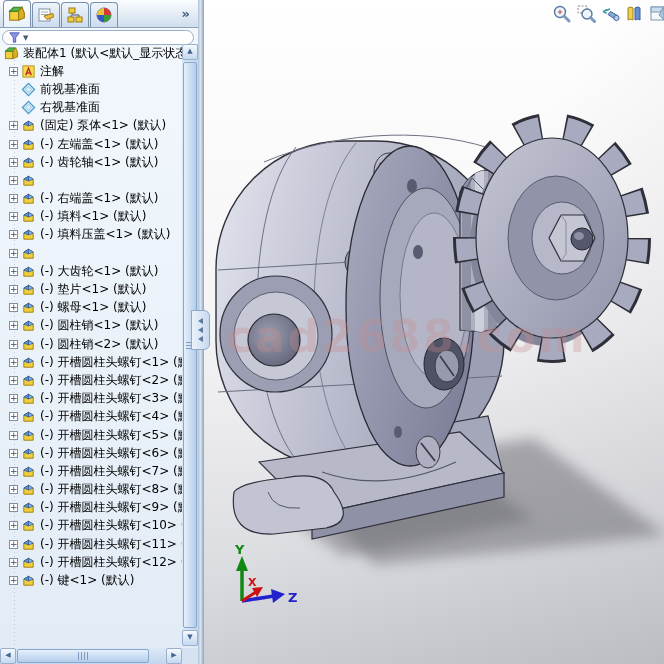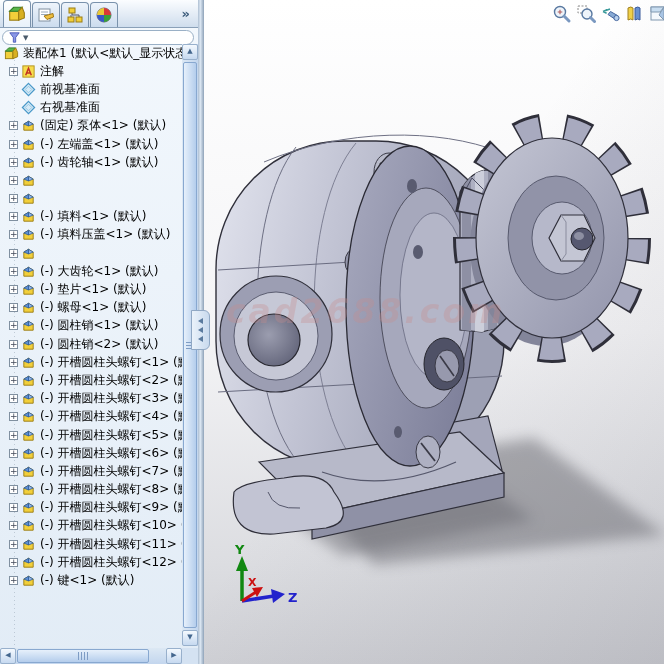--- a/index.html
+++ b/index.html
@@ -37,21 +37,21 @@
   .corner{position:absolute;left:182px;top:648px;width:16px;height:16px;background:#d4e2f2;}
   .splitter{position:absolute;left:198px;top:0;width:6px;height:664px;background:linear-gradient(to right,#aebfd2,#dbe6f2 40%,#8ea2b8);}
   .collapse-tab{position:absolute;left:191px;top:310px;width:17px;height:38px;background:linear-gradient(to right,#eaf2fa,#c9daee);border:1px solid #90a8c4;border-radius:0 6px 6px 0;display:flex;flex-direction:column;align-items:center;justify-content:center;gap:3px;z-index:5;}
   .collapse-tab b{width:0;height:0;border-top:3px solid transparent;border-bottom:3px solid transparent;border-right:5px solid #5a7a9e;}
 
   
   .viewport{position:absolute;left:204px;top:0;width:460px;height:664px;
     background:linear-gradient(to bottom right,rgba(60,60,75,0) 45%,rgba(60,60,75,.13)),
                linear-gradient(to bottom,#ffffff 0%,#f4f4f6 50%,#dcdde1 85%,#cfd0d5 100%);}
   .model-svg{position:absolute;left:0;top:0;}
-  .watermark{position:absolute;left:22px;top:292px;width:320px;font-size:33px;font-weight:bold;letter-spacing:3px;color:rgba(198,140,140,.32);pointer-events:none;font-style:italic;}
+  .watermark{position:absolute;left:22px;top:311px;width:320px;font-size:44px;font-weight:bold;letter-spacing:3px;color:rgba(198,140,140,.32);pointer-events:none;}
   .view-toolbar{position:absolute;left:348px;top:4px;display:flex;gap:4px;}
   .vtb{width:20px;height:20px;}
 </style>
 </head>
 <body>
 
 <svg width="0" height="0" style="position:absolute" aria-hidden="true">
   <defs>
     <symbol id="assembly-icon" viewBox="0 0 16 16">
       <rect x="1.5" y="5.5" width="8" height="8" fill="#f2cf3a" stroke="#9a7d14"></rect>
@@ -368,20 +368,21 @@
           <span class="exp">+</span>
           <svg class="ticon" viewBox="0 0 16 16">
             <use href="#part-icon"></use>
           </svg>
         </div>
         <div class="trow">
           <span class="exp">+</span>
           <svg class="ticon" viewBox="0 0 16 16">
             <use href="#part-icon"></use>
           </svg>
+          <span class="lbl">(-) 右端盖&lt;1&gt; (默认)</span>
         </div>
         <div class="trow">
           <span class="exp">+</span>
           <svg class="ticon" viewBox="0 0 16 16">
             <use href="#part-icon"></use>
           </svg>
           <span class="lbl">(-) 填料&lt;1&gt; (默认)</span>
         </div>
         <div class="trow">
           <span class="exp">+</span>

